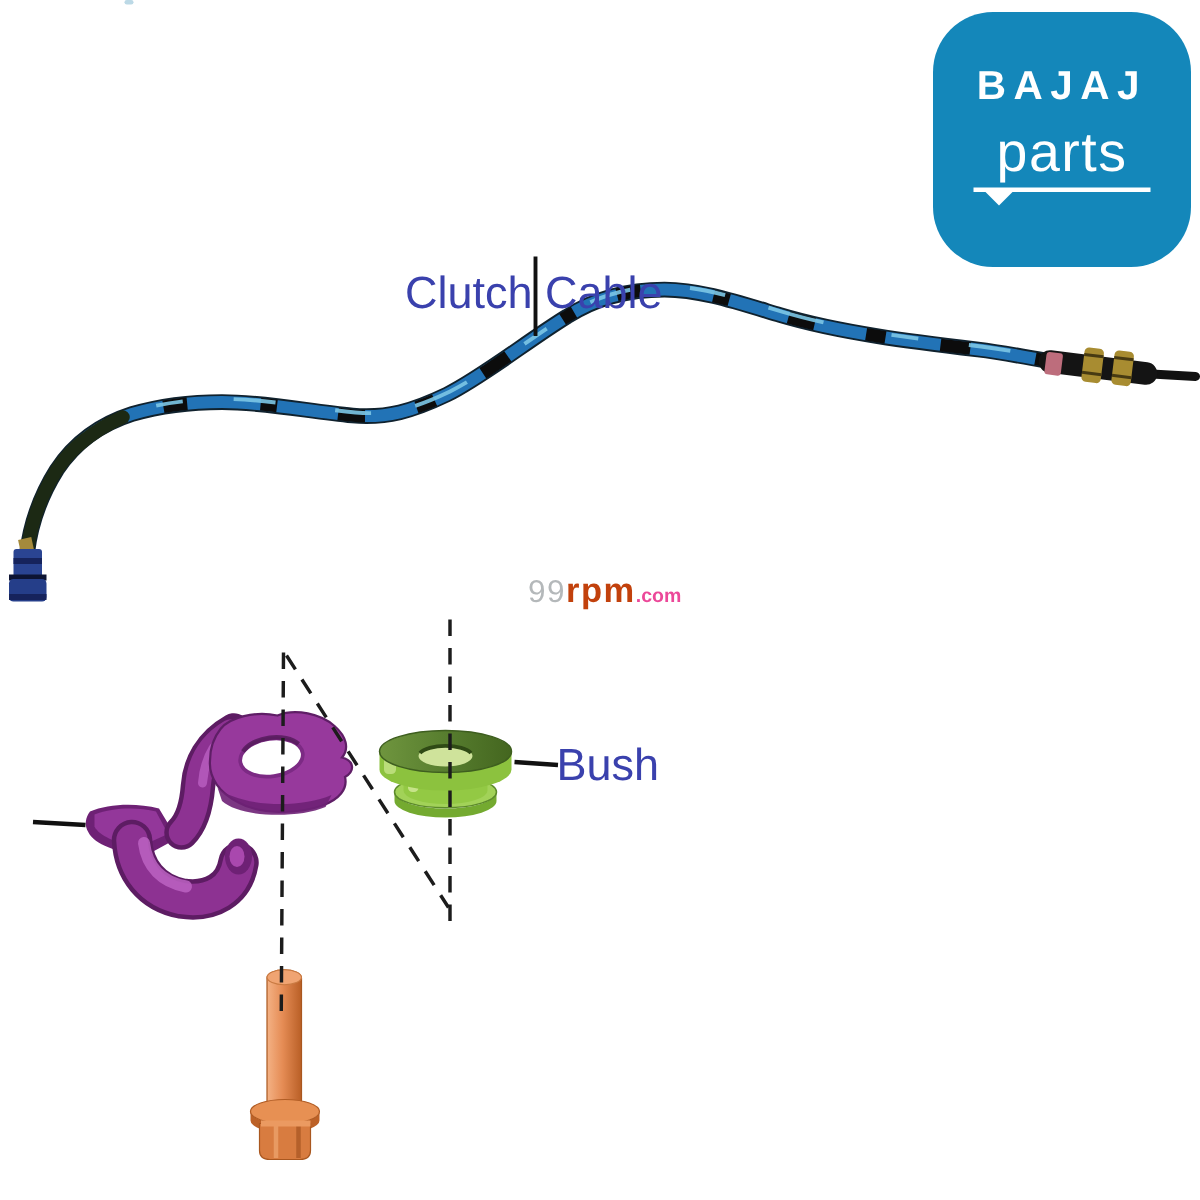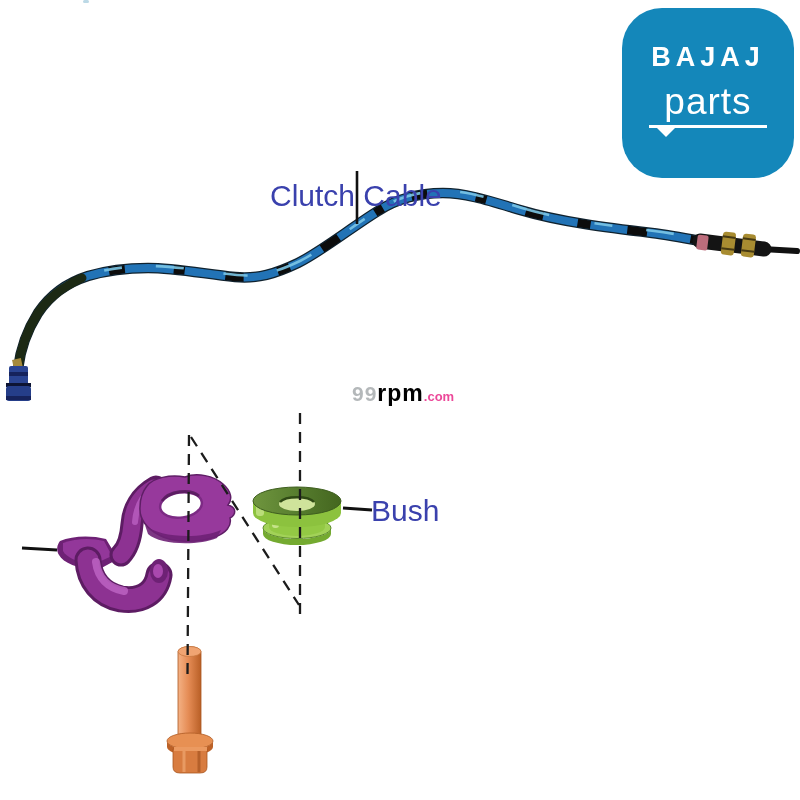--- a/index.html
+++ b/index.html
@@ -14,22 +14,22 @@
   .part-label{
     position:absolute;color:#3a41ad;font-size:30px;line-height:1.05;
     font-family:"Liberation Sans", sans-serif;white-space:nowrap;
   }
   .label-cable{left:270px;top:139px;margin-top:41px;}
   .label-bracket{left:2px;top:496px;}
   .label-bush{left:371px;top:495px;}
 
   
   .watermark{position:absolute;left:352px;top:380px;white-space:nowrap;user-select:none;}
-  .wm-99{color:#b4b8ba;font-size:21px;font-weight:700;letter-spacing:1px;}
-  .wm-rpm{color:#000000;font-size:23px;font-weight:700;letter-spacing:1px;}
+  .wm-99{color:#b4b8ba;font-size:21px;font-weight:400;letter-spacing:1px;}
+  .wm-rpm{color:#c2410c;font-size:23px;font-weight:700;letter-spacing:1px;}
   .wm-com{color:#ec4899;font-size:13px;font-weight:700;}
 
   
   .logo{
     position:absolute;left:622px;top:8px;width:172px;height:170px;
     background:#1487ba;border-radius:40px;color:#ffffff;text-align:center;
     box-sizing:border-box;padding-top:36px;
   }
   .logo-brand{font-size:27px;font-weight:800;letter-spacing:5px;line-height:1;}
   .logo-genuine{font-size:20px;font-weight:400;letter-spacing:2.5px;margin-top:9px;line-height:1;color:#eef8fc;}

